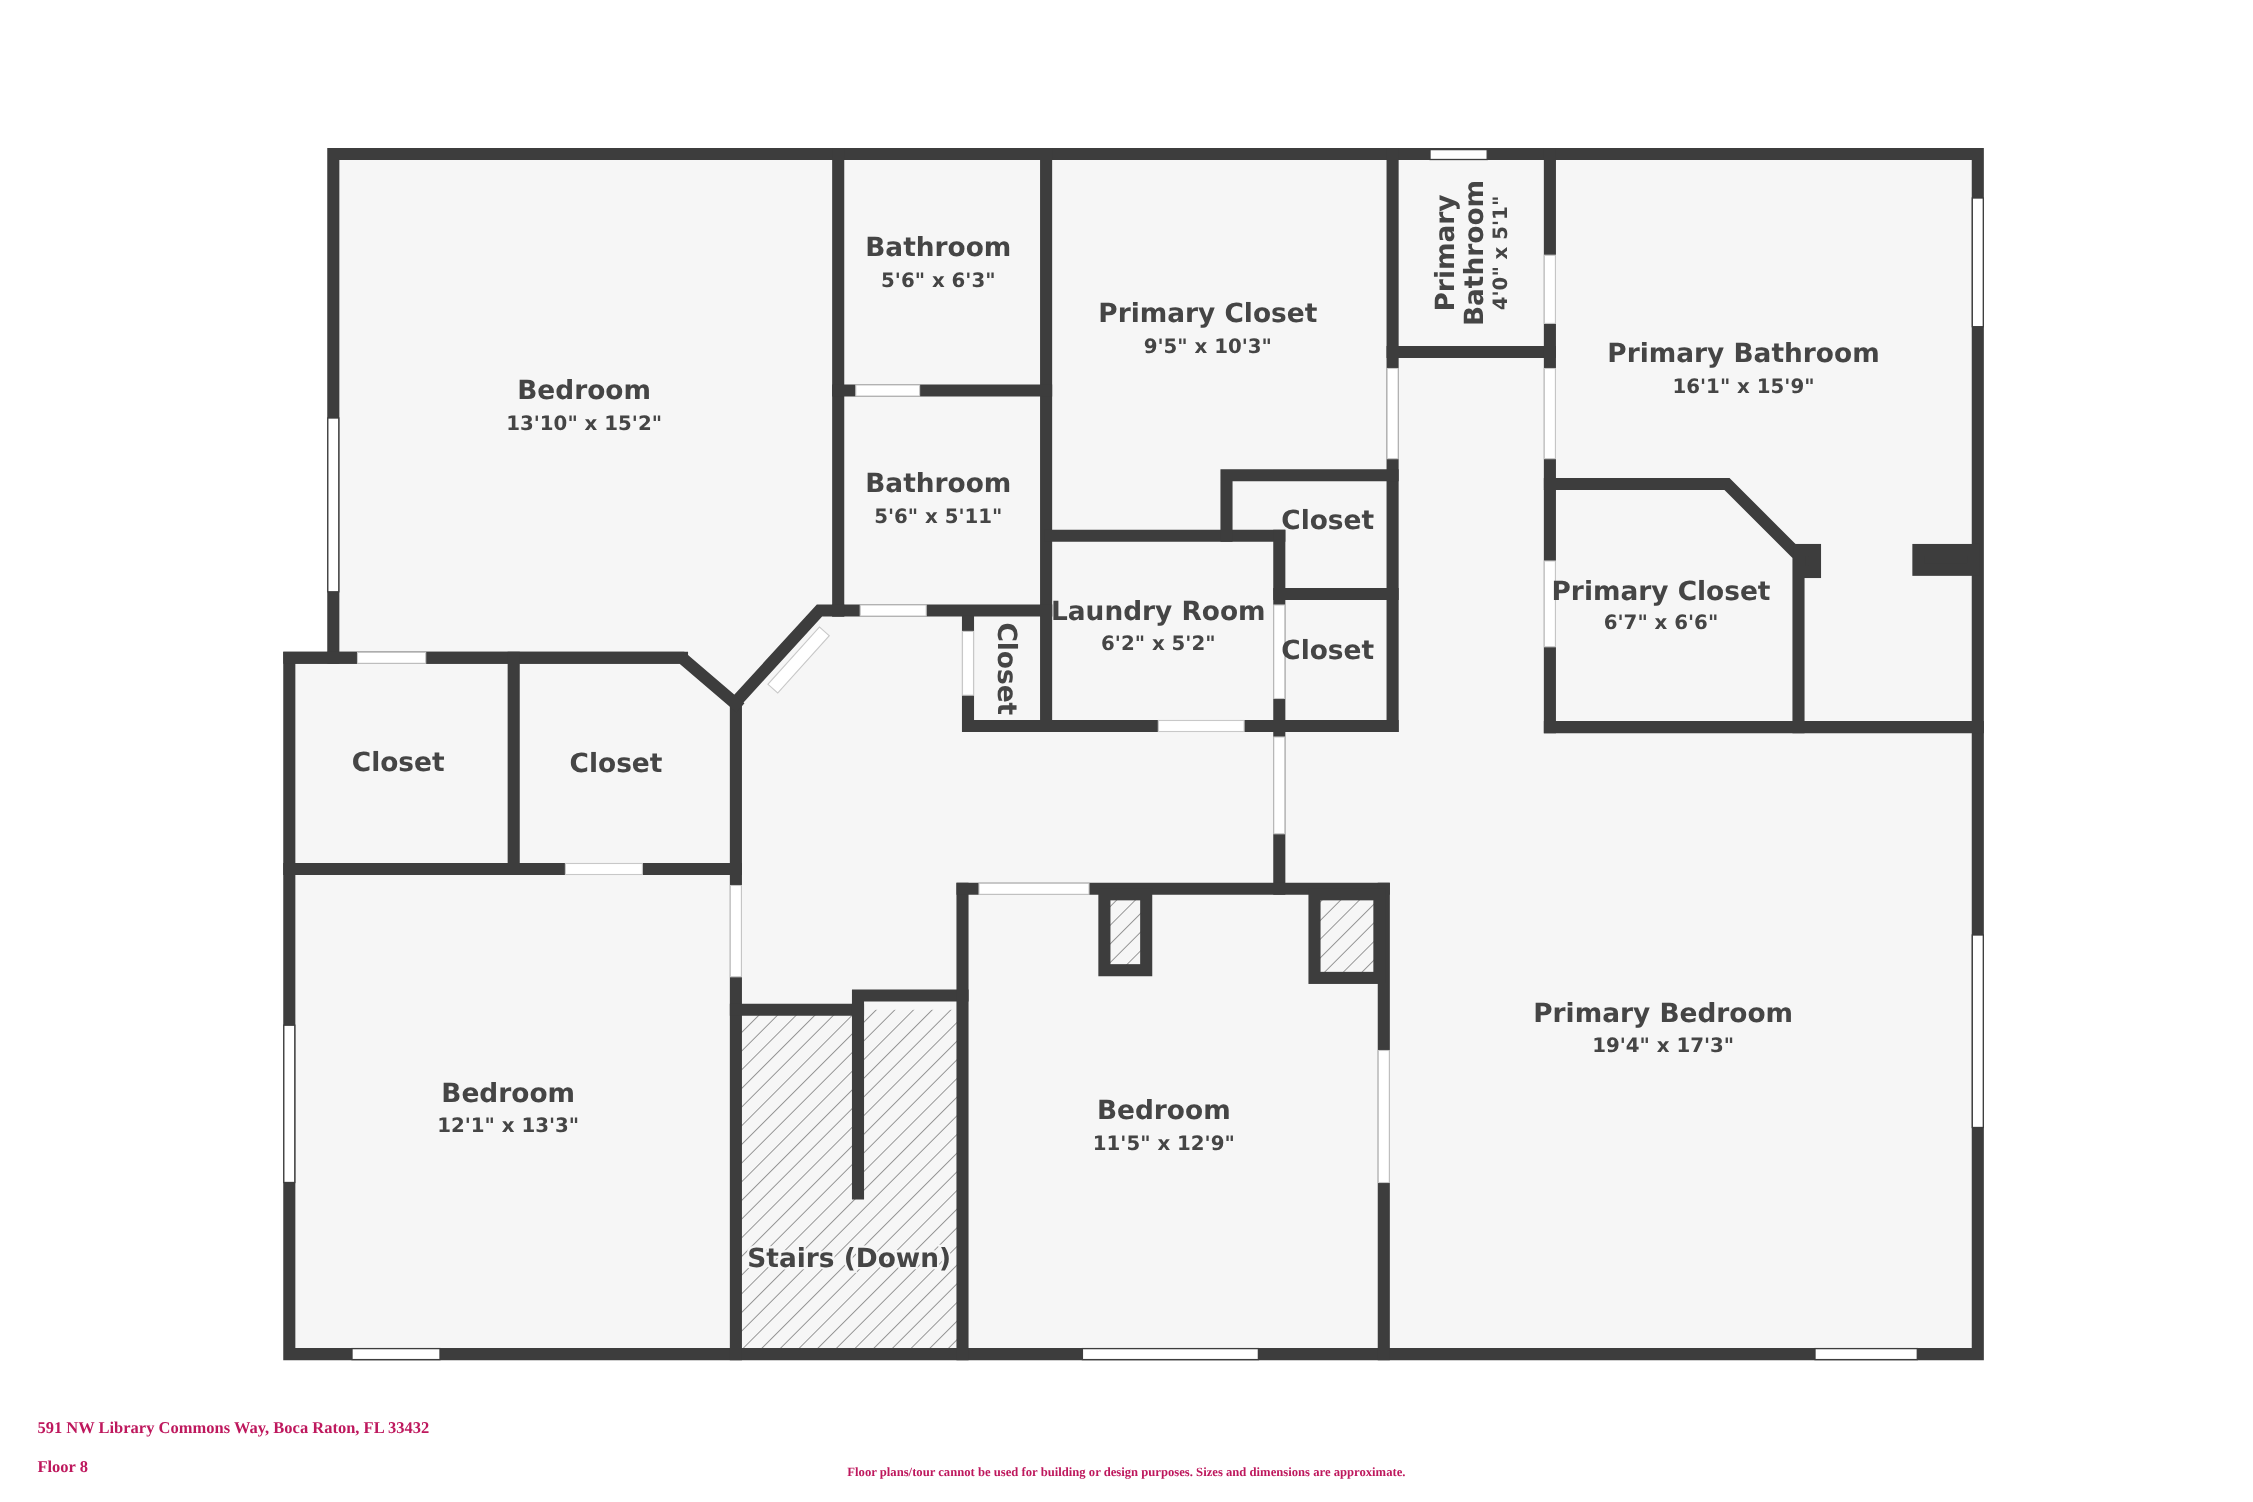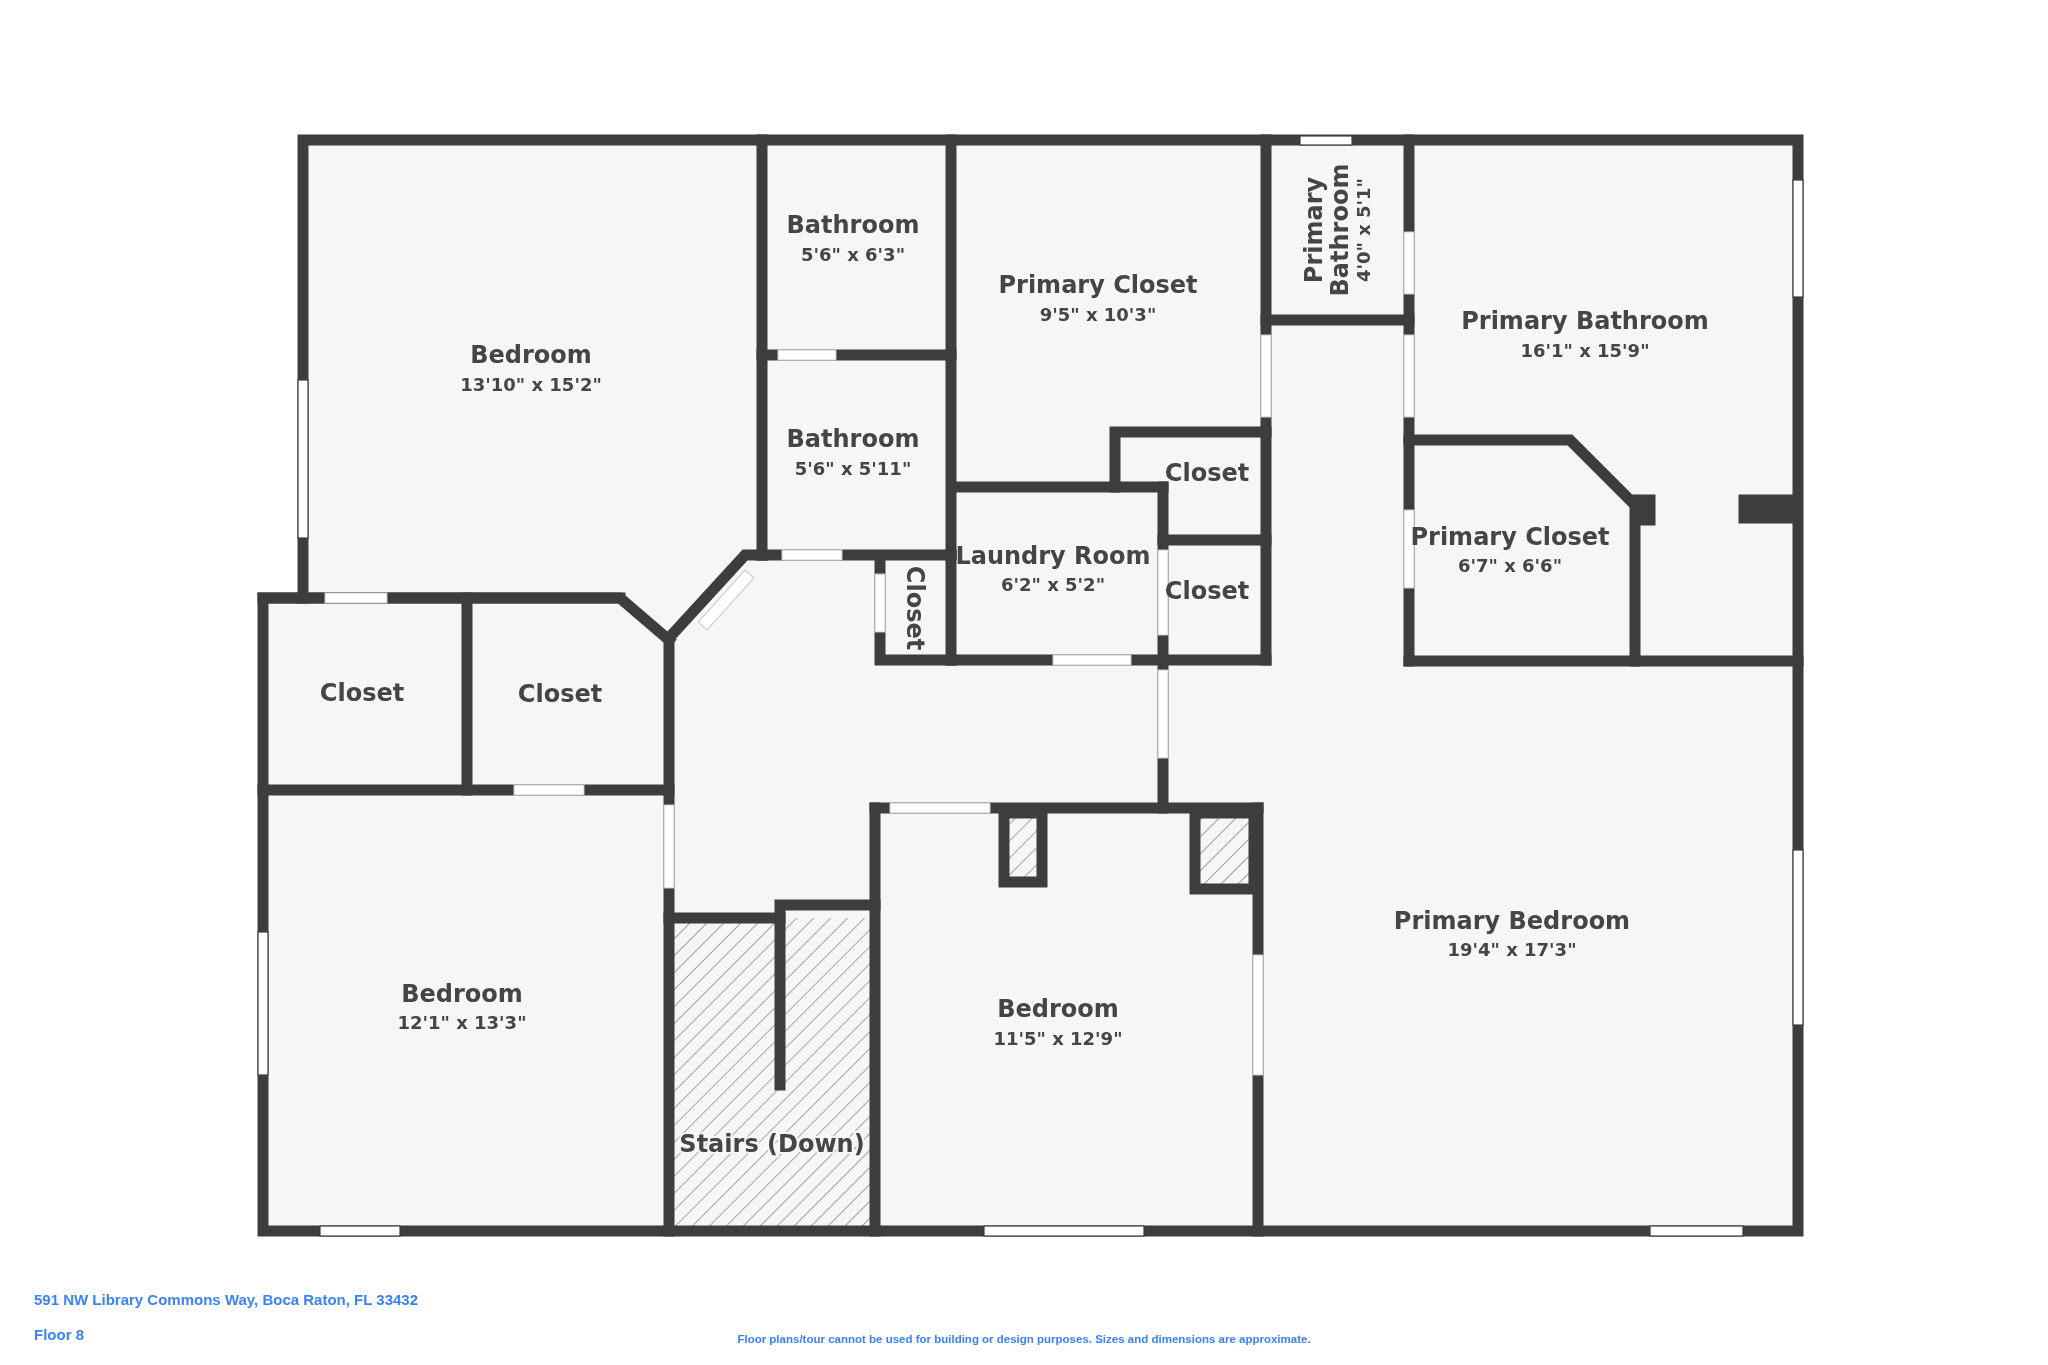--- a/index.html
+++ b/index.html
@@ -2,21 +2,21 @@
 <html><head>
 <meta charset="utf-8">
 <style>
   html, body { margin: 0; padding: 0; background: #ffffff; }
   body { width: 2048px; height: 1365px; position: relative; overflow: hidden;
          font-family: "DejaVu Sans", "Liberation Sans", sans-serif; }
   #plan { position: absolute; left: 0; top: 0; width: 2048px; height: 1365px; }
   .room-label { fill: #454545; font-family: "DejaVu Sans", "Liberation Sans", sans-serif; font-weight: bold; }
   .room-name { font-size: 24px; }
   .room-dim { font-size: 18px; font-weight: bold; }
-  .footer-text { position: absolute; color: #3b82f6; font-family: Liberation Sans, sans-serif; font-weight: bold; }
+  .footer-text { position: absolute; color: #be185d; font-family: Liberation Serif, serif; font-weight: bold; }
   #address { left: 34px; top: 1291px; font-size: 15px; }
   #floor { left: 34px; top: 1326px; font-size: 15px; }
   #disclaimer { left: 0; width: 2048px; text-align: center; top: 1333px; font-size: 11.5px; }
 </style>
 </head>
 <body>
 
 <svg id="plan" viewBox="0 0 2048 1365" xmlns="http://www.w3.org/2000/svg">
   <defs>
     <pattern id="hatch" patternUnits="userSpaceOnUse" width="12" height="12" patternTransform="rotate(45)">

